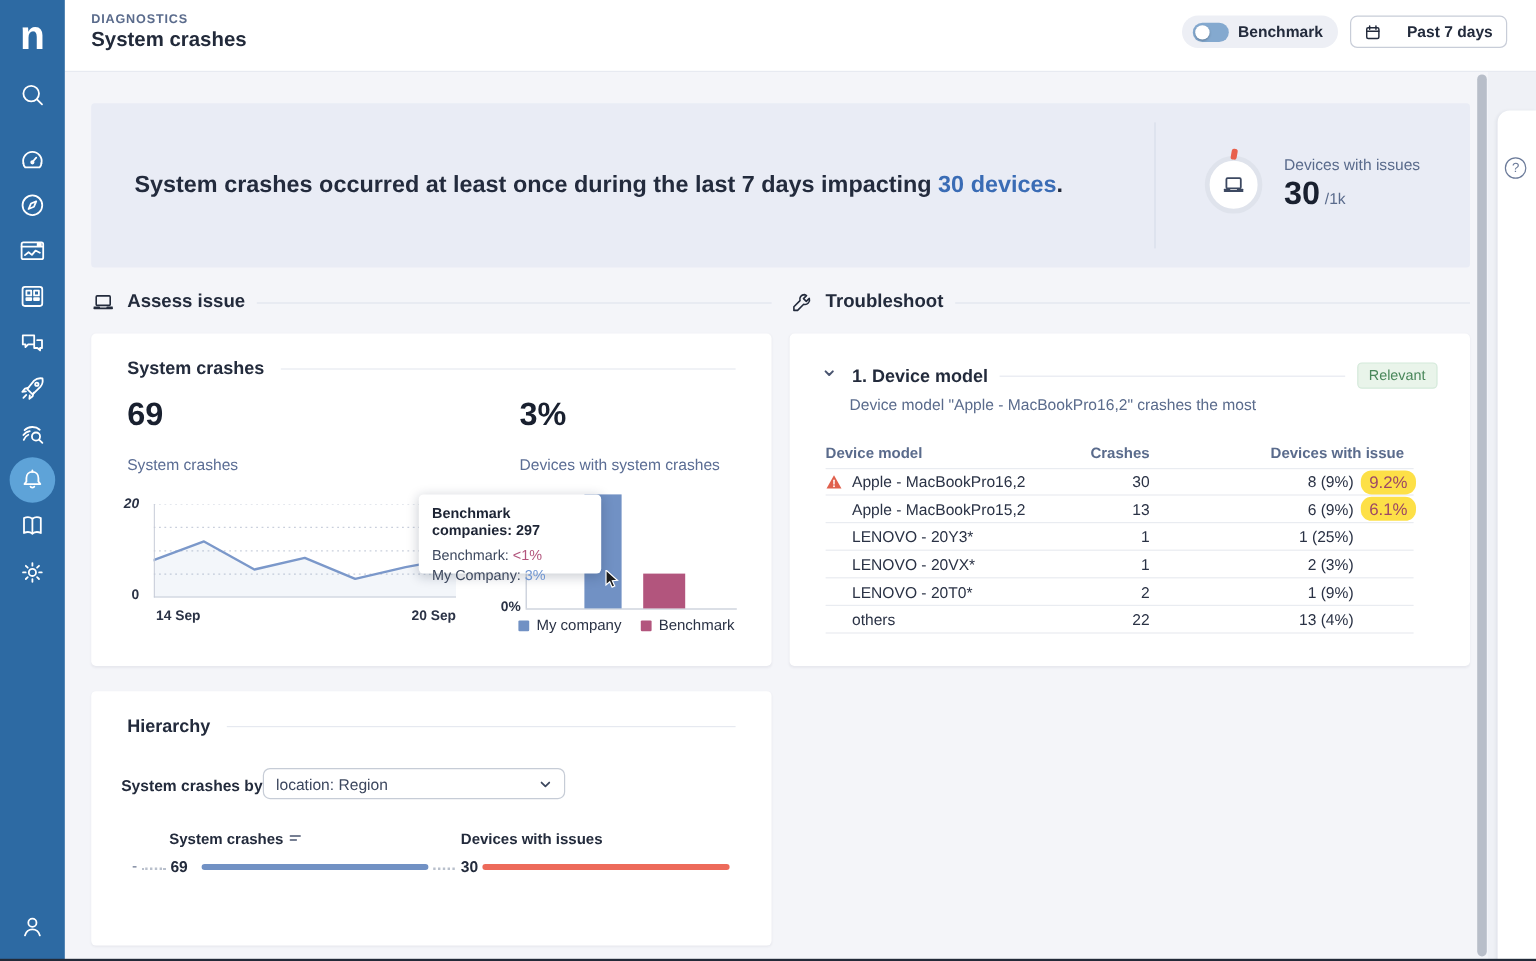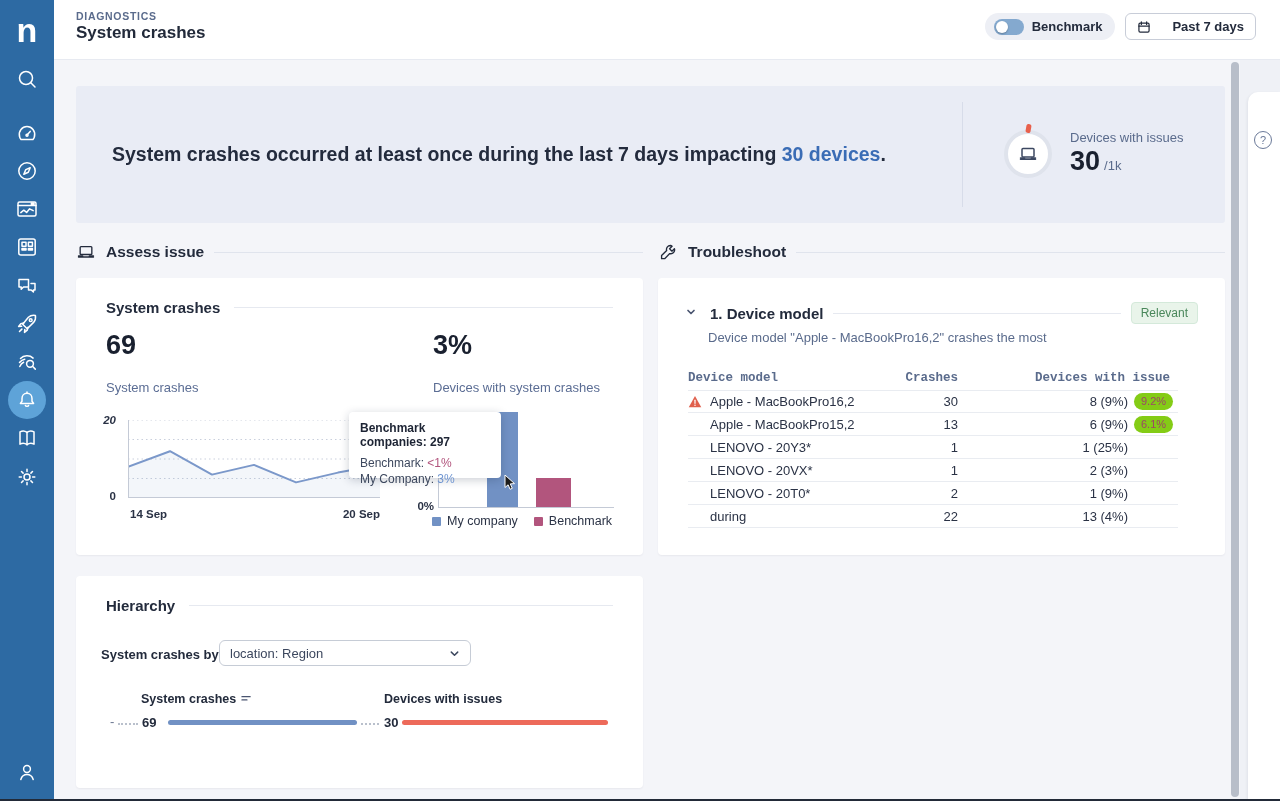--- a/index.html
+++ b/index.html
@@ -95,33 +95,33 @@
   .ts-head { position:absolute; left:27px; right:27px; top:24px; display:flex; align-items:center; gap:10px; }
   .ts-chev svg { width:12px; height:12px; stroke:#4a5570; fill:none; stroke-width:1.7; stroke-linecap:round; stroke-linejoin:round; }
   .ts-title { font-size:15px; font-weight:bold; color:#232b3c; white-space:nowrap; margin-left:3px; }
   .ts-line { flex:1; height:1px; background:#e6e9f0; }
   .relevant-badge { background:#e9f4ea; color:#49875a; border:1px solid #d4e9da; border-radius:4px;
                     font-size:12px; padding:3px 9px; white-space:nowrap; }
   .ts-sub { position:absolute; left:50px; top:52px; font-size:13px; color:#5a6b8c; }
 
   .tbl { position:absolute; left:30px; top:88px; width:490px; }
   .tbl-hrow, .tbl-row { display:grid; grid-template-columns:22px 190px 58px 170px 50px; align-items:center; }
-  .tbl-hrow { height:24px;font-family:Liberation Mono, monospace; }
+  .tbl-hrow { height:24px; }
   .tbl-h { font-size:12.5px; font-weight:bold; color:#5a6b8c; }
   .h-model { grid-column:1/3; }
   .h-crashes { grid-column:3; text-align:right; }
   .h-devices { grid-column:4/6; text-align:right; padding-right:8px; }
   .tbl-row { height:23px; border-bottom:1px solid #e9ecf1; font-size:13px; color:#2a3245; cursor:pointer; }
   .tbl-row:first-of-type { border-top:1px solid #e9ecf1; }
   .c-warn { display:flex; align-items:center; }
   .c-warn svg { width:14px; height:13px; }
   .c-crashes { text-align:right; }
   .c-devices { text-align:right; }
   .c-badge { padding-left:6px; }
-  .pct-badge { display:inline-block; background:#84cc16; color:#9c4766; font-size:11px; line-height:1;
+  .pct-badge { display:inline-block; background:#fde047; color:#9c4766; font-size:14px; line-height:1;
                padding:3px 7px; border-radius:9px; }
 
   
   .scrollbar { position:absolute; left:1177px; top:2px; width:8px; height:735px; background:#b8bec9; border-radius:4px; }
   .help-rail { position:absolute; left:1186px; top:0; width:40px; height:741px; background:#eff1f6; }
   .help-card { position:absolute; left:1194px; top:32px; width:32px; height:709px; background:#fff; border-radius:10px 0 0 0;
                box-shadow:-1px 1px 3px rgba(30,40,70,.07); }
   .help-icon { position:absolute; left:6px; top:39px; width:18px; height:18px; border-radius:50%; border:1.5px solid #6b7a99;
                display:flex; align-items:center; justify-content:center; font-size:11px; color:#6b7a99; cursor:pointer; }
 
@@ -422,21 +422,21 @@
             </div>
             <div class="tbl-row">
               <div class="c-warn"></div>
               <div class="c-model">LENOVO - 20T0*</div>
               <div class="c-crashes">2</div>
               <div class="c-devices">1 (9%)</div>
               <div class="c-badge"></div>
             </div>
             <div class="tbl-row">
               <div class="c-warn"></div>
-              <div class="c-model">during</div>
+              <div class="c-model">others</div>
               <div class="c-crashes">22</div>
               <div class="c-devices">13 (4%)</div>
               <div class="c-badge"></div>
             </div>
           </div>
       </div>
     </div>
 
     <div class="help-rail"></div>
     <div class="help-card">

